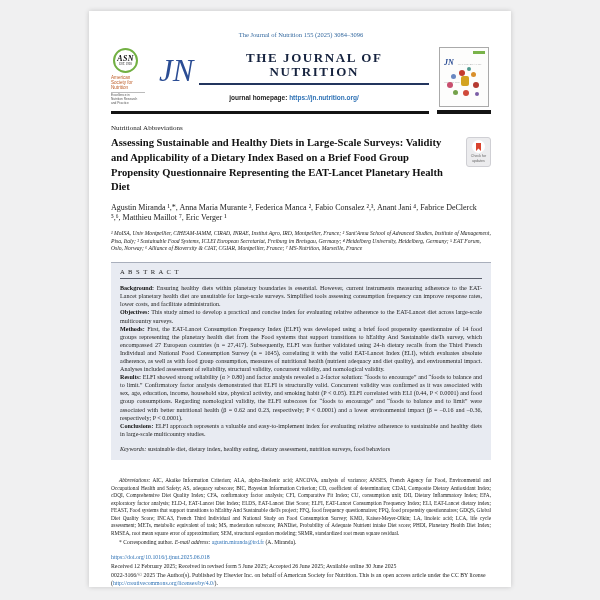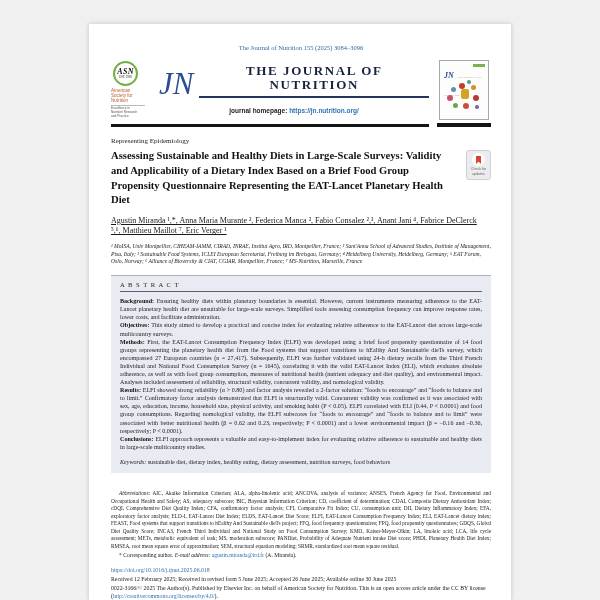--- a/index.html
+++ b/index.html
@@ -1,18 +1,18 @@
 <!DOCTYPE html>
 <html><head>
 <meta charset="utf-8">
 <style>
   * { margin:0; padding:0; box-sizing:border-box; }
   html,body { width:600px; height:600px; }
   body { background:#f0f0f1; font-family:"Liberation Serif","DejaVu Serif",serif; color:#1c1c1c; position:relative; }
-  .page { position:absolute; left:89px; top:24px; width:422px; height:576px; background:#ffffff;
+  .page { position:absolute; left:89px; top:11px; width:422px; height:576px; background:#ffffff;
           box-shadow:0 0 5px rgba(0,0,0,0.18); padding:20px 20px 0 22px; overflow:hidden; }
 
   
   .citation { text-align:center; font-size:6.5px; color:#34699f; margin-bottom:9px; }
 
   
   .masthead { display:flex; align-items:stretch; }
   .mast-main { flex:1; display:flex; border-bottom:3px solid #141414; padding-bottom:6px; }
   .asn { width:48px; padding-top:1px; }
   .asn-circle { width:25px; height:25px; border:2px solid #72b043; border-radius:50%;
@@ -44,21 +44,21 @@
   .section-label { font-size:7px; margin-top:10px; color:#222; }
   .title-row { display:flex; margin-top:4px; }
   .title { flex:1; font-size:10.6px; font-weight:bold; line-height:1.38; color:#111; max-width:352px; }
   .badge { width:25px; margin-left:14px; margin-top:1px; height:30px; background:#ececee; border:1px solid #cfcfd4;
            border-radius:3px; display:flex; flex-direction:column; align-items:center; padding-top:2px; cursor:pointer; }
   .badge-circle { width:13px; height:13px; background:#fff; border-radius:50%; display:flex; align-items:center; justify-content:center; }
   .bookmark { width:5px; height:8px; background:#d9432e; clip-path:polygon(0 0,100% 0,100% 100%,50% 68%,0 100%); }
   .badge-label { font-size:3.6px; color:#666; text-align:center; line-height:1.2; margin-top:1px;
                  font-family:"Liberation Sans",sans-serif; width:22px; }
 
-  .authors { font-size:8px; margin-top:8px; line-height:1.32; max-width:372px; color:#1a1a1a;text-decoration:underline; }
+  .authors { font-size:8px; margin-top:8px; line-height:1.32; max-width:372px; color:#1a1a1a; }
   .affiliations { font-size:5.6px; font-style:italic; line-height:1.38; margin-top:6px; color:#222; max-width:392px; }
 
   
   .abstract { margin-top:9px; background:#e8ebf2; border-top:1px solid #a9afbc; padding:5px 9px 7px 9px; }
   .abstract-heading { font-size:6.6px; letter-spacing:1px; color:#222; border-bottom:1px solid #5a5f6b;
                       padding-bottom:3px; margin-bottom:5px; }
   .abstract p { font-size:6.1px; line-height:1.33; text-align:justify; color:#1d1d1d; }
   .abstract p strong { color:#111; }
   .keywords { margin-top:7px !important; }
   .keywords .kw-label { font-style:italic; }
@@ -119,21 +119,21 @@
           <span class="dot" style="left:8px;top:24px;width:5px;height:5px;background:#74a24a;"></span>
           <span class="dot" style="left:18px;top:24px;width:6px;height:6px;background:#d04a3a;"></span>
           <span class="dot" style="left:30px;top:26px;width:4px;height:4px;background:#7b5ea6;"></span>
           <span class="dot" style="left:22px;top:1px;width:4px;height:4px;background:#4f9a8f;"></span>
         </div>
       </div>
       <div class="cover-bar"></div>
     </div>
   </div>
 
-  <div class="section-label">Representing Epidemiology</div>
+  <div class="section-label">Nutritional Abbreviations</div>
 
   <div class="title-row">
     <h1 class="title">Assessing Sustainable and Healthy Diets in Large-Scale Surveys: Validity and Applicability of a Dietary Index Based on a Brief Food Group Propensity Questionnaire Representing the EAT-Lancet Planetary Health Diet</h1>
     <div class="badge">
       <div class="badge-circle">
         <div class="bookmark"></div>
       </div>
       <div class="badge-label">Check for updates</div>
     </div>
   </div>

